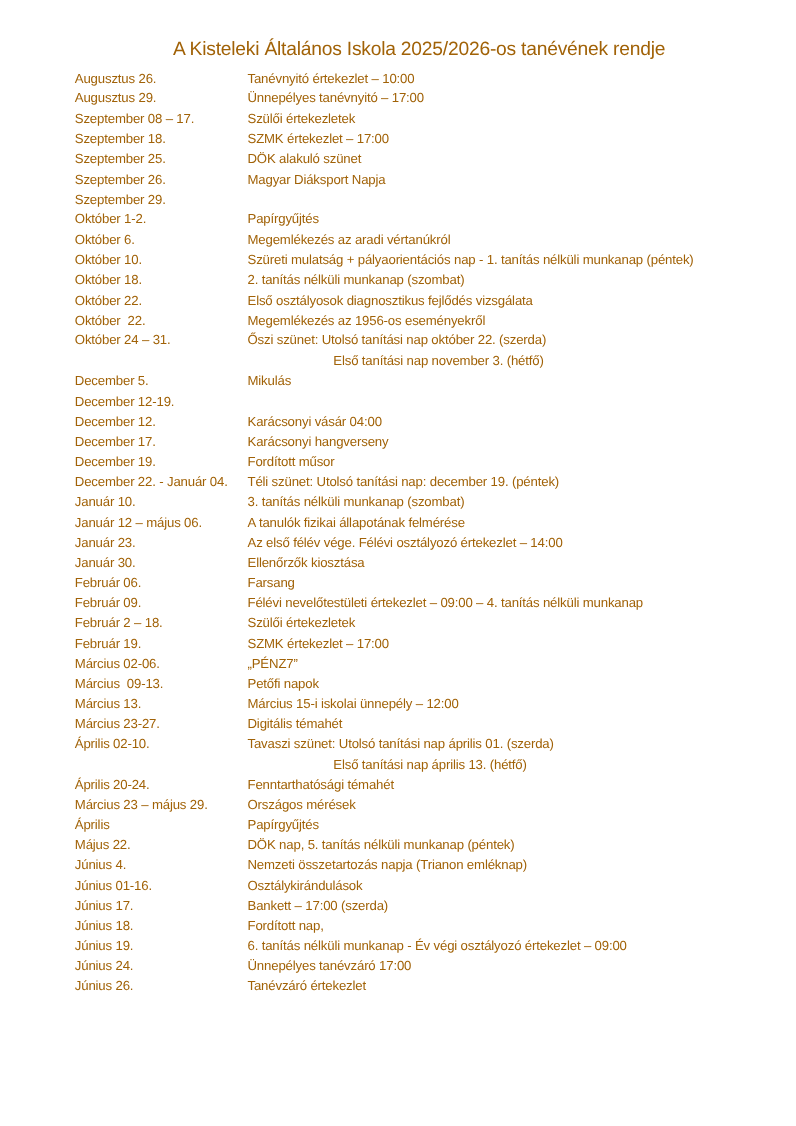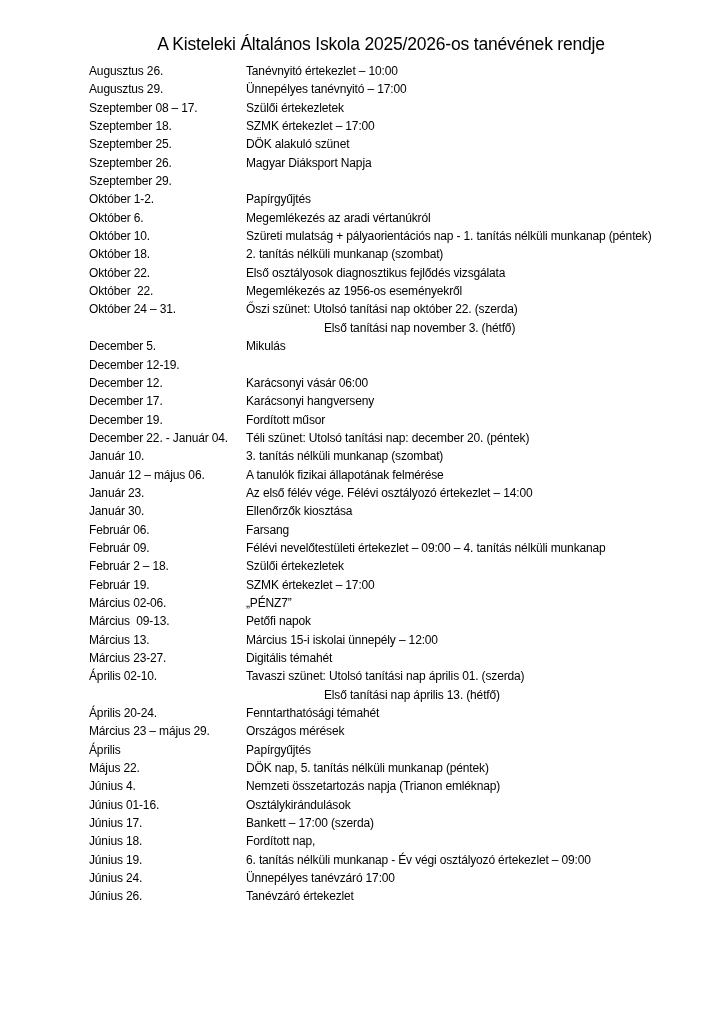--- a/index.html
+++ b/index.html
@@ -10,41 +10,40 @@
     overflow: hidden;
     background: #ffffff;
   }
   .page {
     position: relative;
     width: 724px;
     height: 1024px;
     box-sizing: border-box;
     padding: 33px 30px 0 68px;
     font-family: "Liberation Sans", "DejaVu Sans", sans-serif;
-    color: #000000;
+    color: #a16207;
     letter-spacing: -0.15px;
   }
   .title {
     margin: 0 0 7px 0;
     font-size: 17.5px;
     font-weight: 400;
     line-height: 22px;
     text-align: center;
     letter-spacing: -0.2px;
   }
   .rows {
     width: 100%;
   }
   .row {
     display: flex;
     align-items: flex-start;
     min-height: 18.35px;
     line-height: 18.35px;
     font-size: 12px;
-    margin-left: 21px;
   }
   .date {
     flex: 0 0 157px;
     white-space: pre-wrap;
   }
   .desc {
     flex: 1 1 auto;
     white-space: pre-wrap;
   }
   .row.cont .desc {
@@ -118,33 +117,33 @@
       </div>
       <div class="row">
         <span class="date">December 5.</span>
         <span class="desc">Mikulás</span>
       </div>
       <div class="row">
         <span class="date">December 12-19.</span>
       </div>
       <div class="row">
         <span class="date">December 12.</span>
-        <span class="desc">Karácsonyi vásár 06:00</span>
+        <span class="desc">Karácsonyi vásár 04:00</span>
       </div>
       <div class="row">
         <span class="date">December 17.</span>
         <span class="desc">Karácsonyi hangverseny</span>
       </div>
       <div class="row">
         <span class="date">December 19.</span>
         <span class="desc">Fordított műsor</span>
       </div>
       <div class="row">
         <span class="date">December 22. - Január 04.</span>
-        <span class="desc">Téli szünet: Utolsó tanítási nap: december 20. (péntek)</span>
+        <span class="desc">Téli szünet: Utolsó tanítási nap: december 19. (péntek)</span>
       </div>
       <div class="row">
         <span class="date">Január 10.</span>
         <span class="desc">3. tanítás nélküli munkanap (szombat)</span>
       </div>
       <div class="row">
         <span class="date">Január 12 – május 06.</span>
         <span class="desc">A tanulók fizikai állapotának felmérése</span>
       </div>
       <div class="row">

